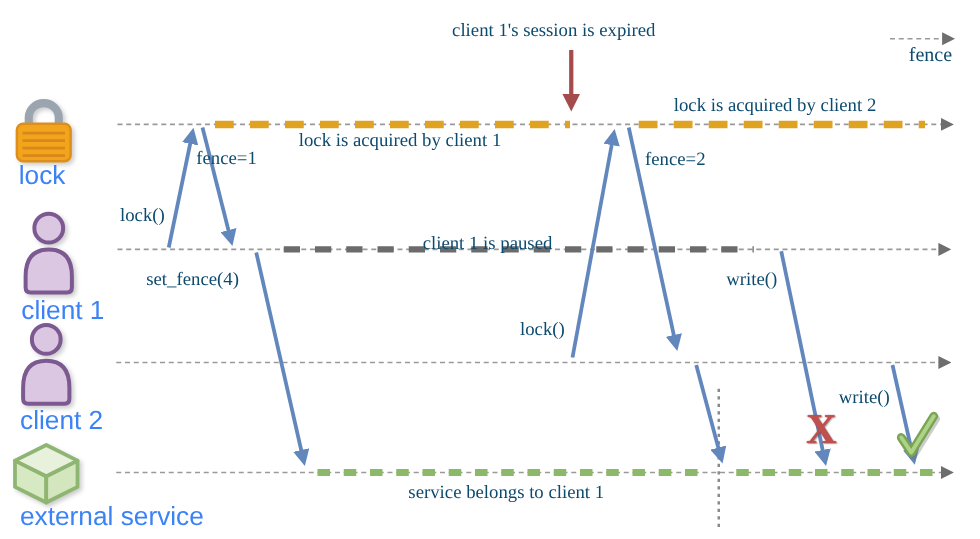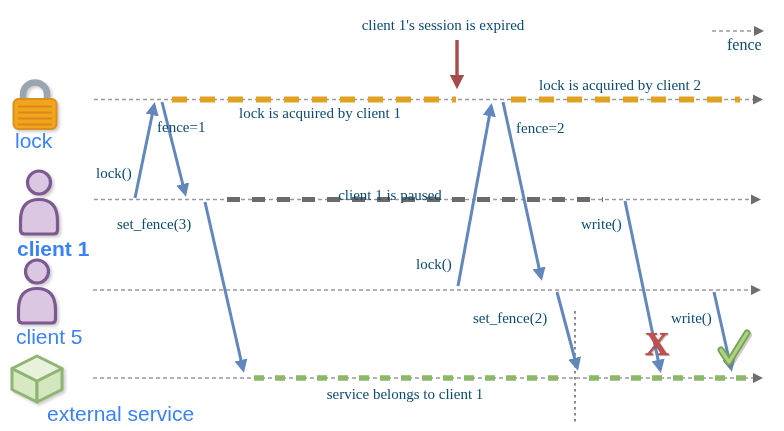--- a/index.html
+++ b/index.html
@@ -95,36 +95,35 @@
 
   <svg class="icon-svg" style="left:9px;top:354px;" width="56" height="50" viewBox="0 0 56 50">
     <g stroke="#8fb573" stroke-width="3" stroke-linejoin="round">
       <polygon points="3,14.5 28,27 28,48 3,35.5" fill="#d7e9c3"></polygon>
       <polygon points="53,14.5 28,27 28,48 53,35.5" fill="#d3e6be"></polygon>
       <polygon points="28,2 53,14.5 28,27 3,14.5" fill="#e7f1dc"></polygon>
     </g>
   </svg>
 
   <div class="actor-lbl" style="left:15px;top:129px;">lock</div>
-  <div class="actor-lbl" style="left:17px;top:237px;font-weight:bold;">client 1</div>
-  <div class="actor-lbl" style="left:16px;top:325px;">client 5</div>
-  <div class="actor-lbl" style="left:16px;top:402px;margin-left:31px;">external service</div>
+  <div class="actor-lbl" style="left:17px;top:237px;">client 1</div>
+  <div class="actor-lbl" style="left:16px;top:325px;">client 2</div>
+  <div class="actor-lbl" style="left:16px;top:402px;">external service</div>
 
   <div class="lbl center" style="left:443px;top:17px;">client 1's session is expired</div>
   <div class="lbl" style="left:727px;top:36px;font-size:16px;">fence</div>
 
   <div class="lbl center" style="left:320px;top:77px;margin-top:28px;">lock is acquired by client 1</div>
   <div class="lbl center" style="left:620px;top:77px;">lock is acquired by client 2</div>
   <div class="lbl center" style="left:358px;top:187px;margin-left:32px;">client 1 is paused</div>
   <div class="lbl center" style="left:405px;top:386px;">service belongs to client 1</div>
 
   <div class="lbl" style="left:96px;top:165px;">lock()</div>
   <div class="lbl" style="left:157px;top:119px;">fence=1</div>
-  <div class="lbl" style="left:117px;top:216px;">set_fence(3)</div>
+  <div class="lbl" style="left:117px;top:216px;">set_fence(4)</div>
   <div class="lbl" style="left:416px;top:256px;">lock()</div>
   <div class="lbl" style="left:516px;top:120px;">fence=2</div>
-  <div class="lbl" style="left:473px;top:310px;">set_fence(2)</div>
   <div class="lbl" style="left:581px;top:216px;">write()</div>
   <div class="lbl" style="left:671px;top:310px;">write()</div>
 
   <div id="fail-x">X</div>
 
 </div>
 
 </body></html>

